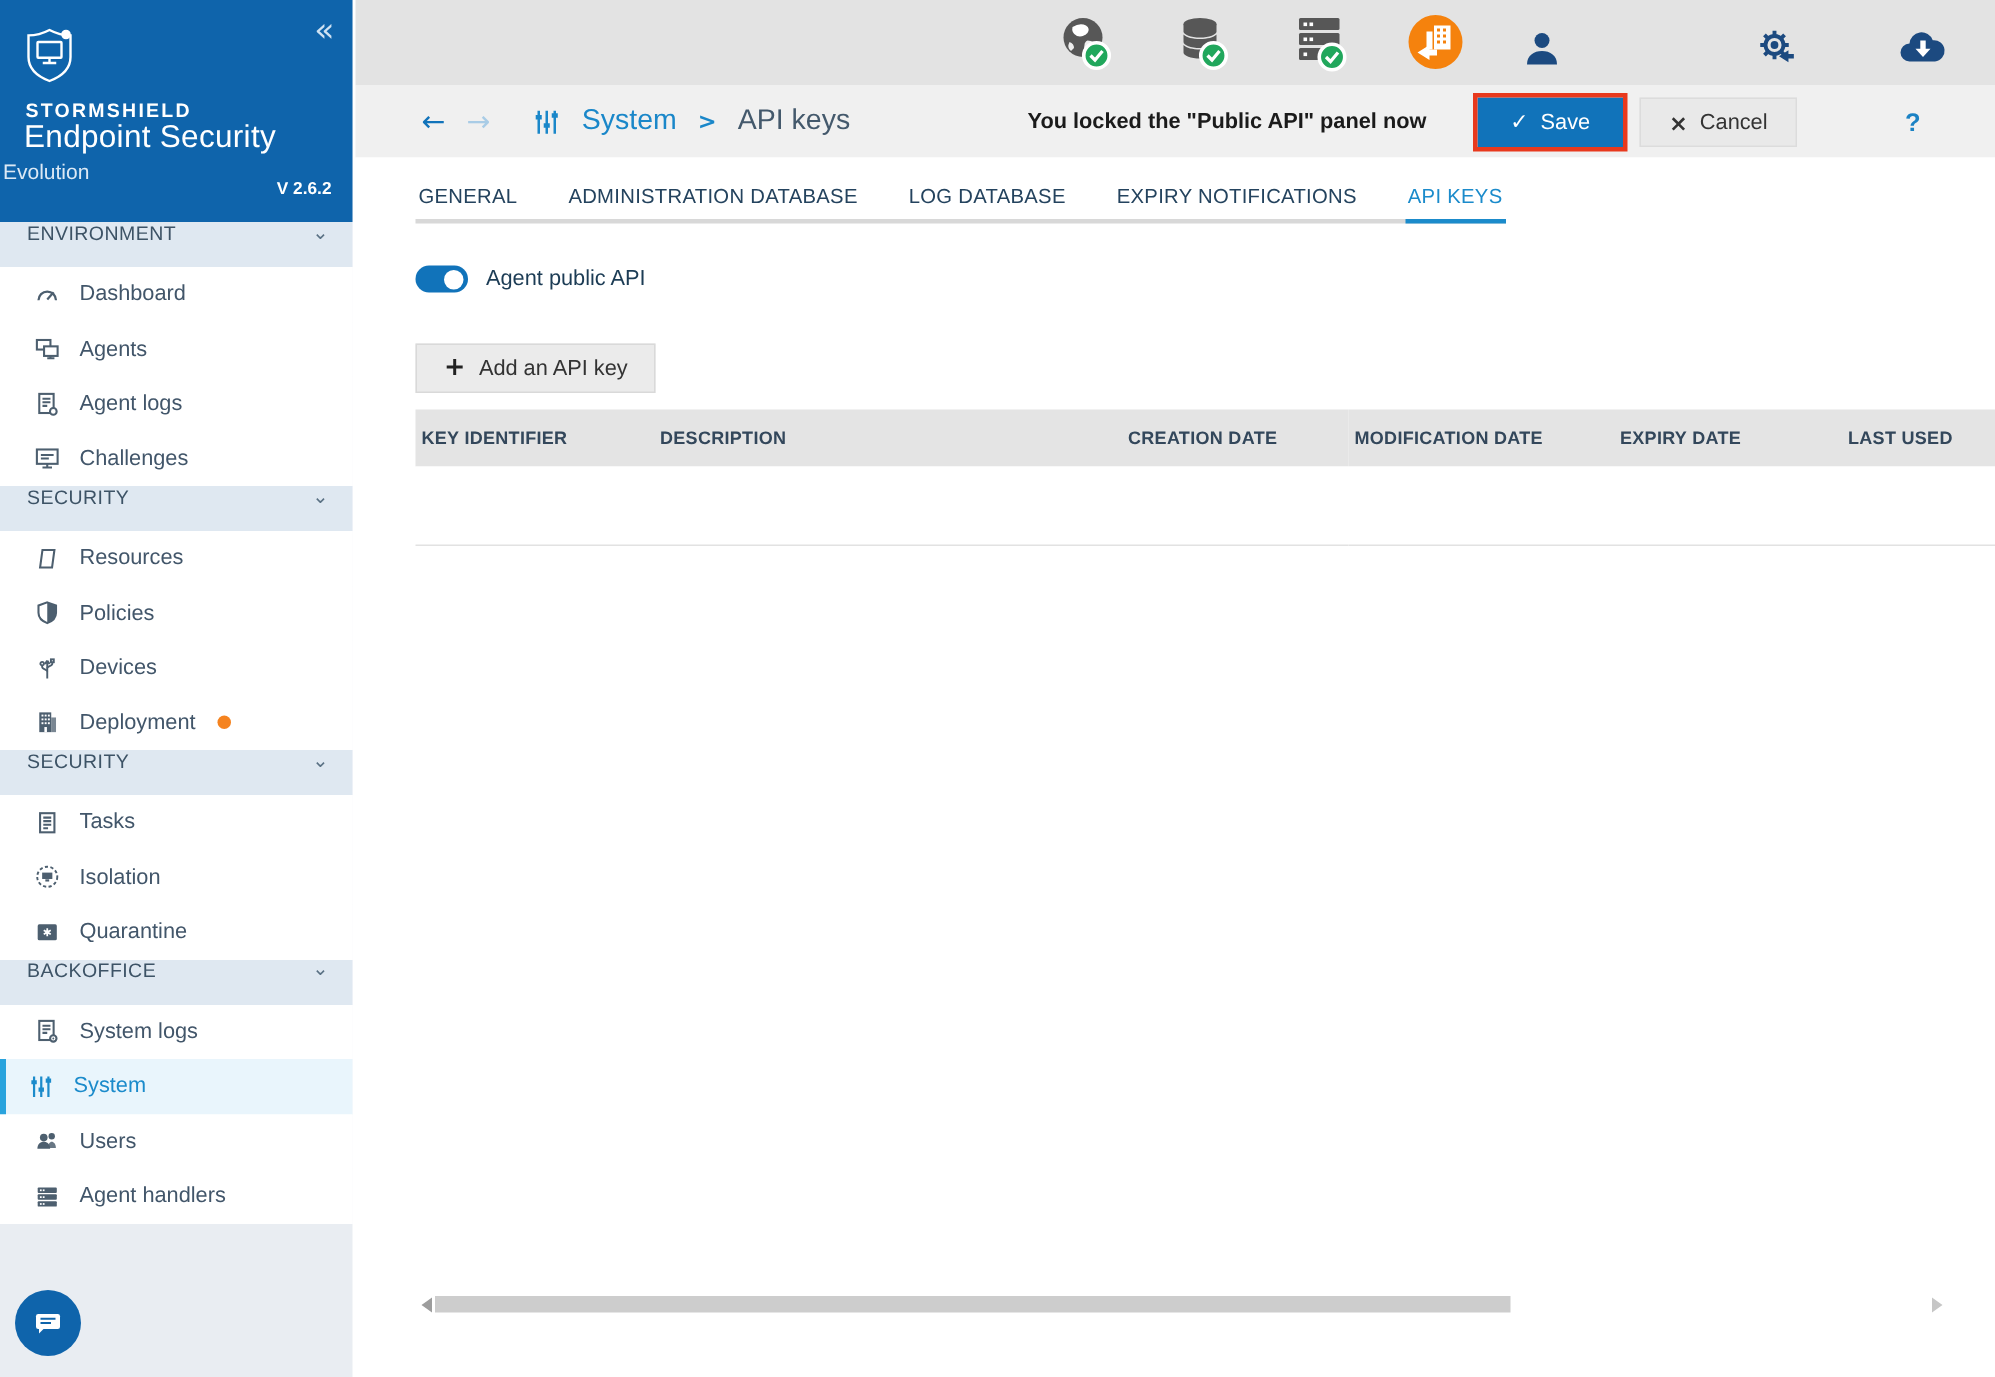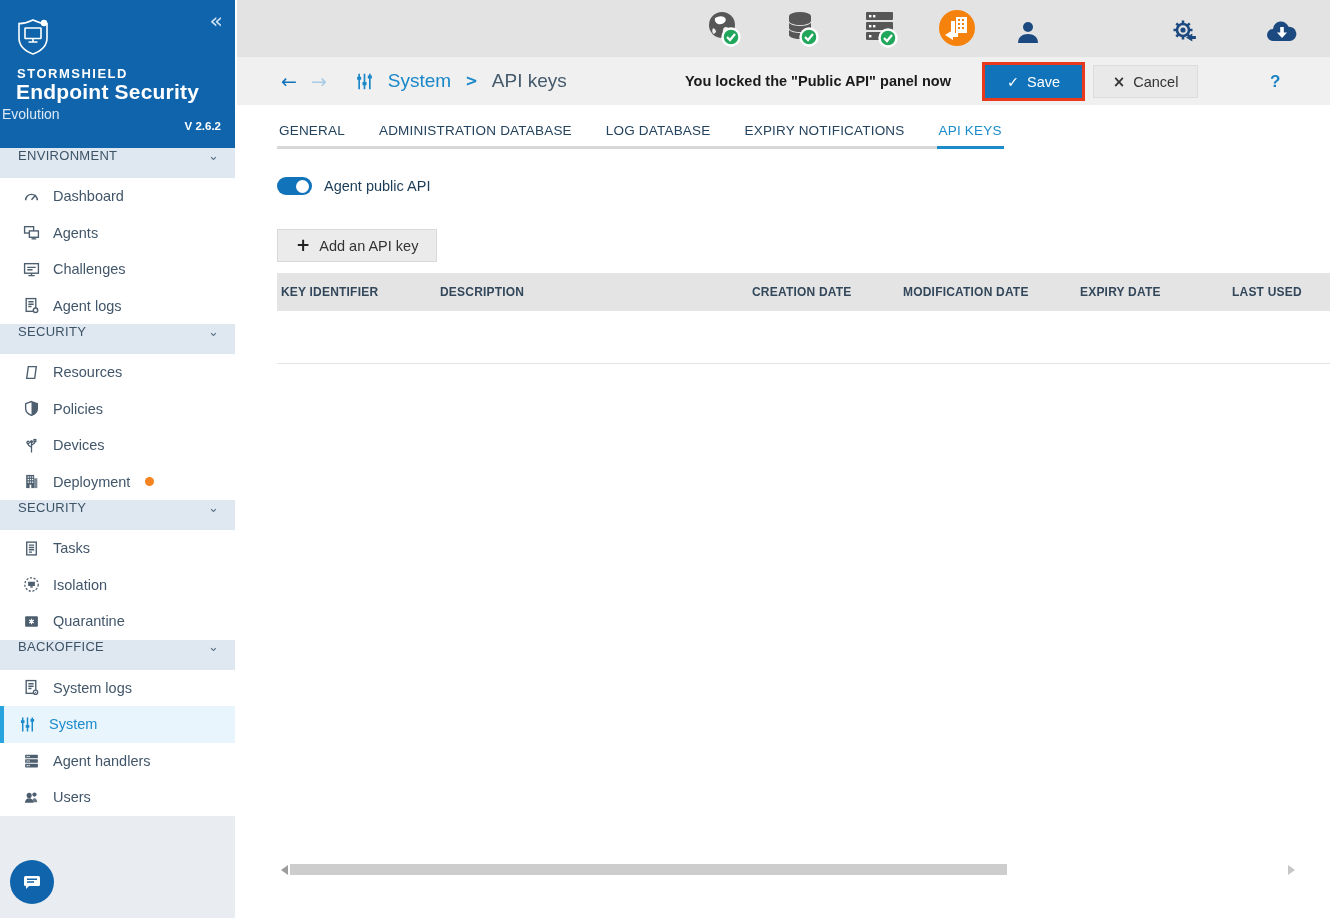--- a/index.html
+++ b/index.html
@@ -9,21 +9,21 @@
 
   .app { position:relative; width:1330px; height:918px; }
 
   
   .sidebar { position:absolute; left:0; top:0; width:235px; height:918px; background:#e9edf2; }
   .sb-header { position:relative; height:148px; background:#0f64ab; color:#fff; }
   .collapse-btn { position:absolute; top:10px; right:12px; background:none; border:none; color:#cfe2f2;
     font-size:22px; cursor:pointer; line-height:1; }
   .logo { position:absolute; top:18px; left:17px; width:34px; height:38px; }
   .brand { position:absolute; top:66px; left:17px; font-size:13px; font-weight:bold; letter-spacing:1.5px; }
-  .product { position:absolute; top:80px; left:16px; font-size:21px; font-weight:700; letter-spacing:.2px; }
+  .product { position:absolute; top:80px; left:16px; font-size:21px; font-weight:400; letter-spacing:.2px; }
   .edition { position:absolute; top:106px; left:2px; font-size:14px; font-weight:300; color:#dce9f5; }
   .version { position:absolute; top:120px; right:14px; font-size:11.5px; font-weight:bold; }
 
   .sb-nav { background:#fff; }
   .nav-section { display:flex; align-items:center; justify-content:space-between; height:30px;
     background:#dfe8f1; padding:0 16px 16px 18px; cursor:pointer; }
   .sec-label { font-size:13px; color:#3d5366; letter-spacing:.3px; }
   .sec-chev { font-size:13px; color:#5a7184; line-height:1; }
   .nav-item { display:flex; align-items:center; height:36.5px; padding-left:18px; gap:13px;
     color:#42566a; cursor:pointer; border-left:4px solid transparent; background:#fff; }
@@ -131,36 +131,36 @@
             <rect x="1.5" y="2.5" width="8.5" height="6"></rect>
               <rect x="6" y="6.5" width="8.5" height="6" fill="#fff"></rect>
             <path d="M10 12.5 v1.5 M8 14 h4.5"></path>
             </svg>
           </span>
         <span class="ni-label">Agents</span>
       </div>
       <div class="nav-item">
         <span class="ni-icon">
           <svg viewBox="0 0 16 16" fill="none" stroke="currentColor" stroke-width="1.3">
+            <rect x="3" y="1.5" width="9" height="12"></rect>
+              <path d="M5 4.5h5 M5 6.8h5 M5 9h3"></path>
+            <circle cx="11.8" cy="12.5" r="2.1" fill="#fff"></circle>
+            </svg>
+          </span>
+        <span class="ni-label">Agent logs</span>
+      </div>
+      <div class="nav-item">
+        <span class="ni-icon">
+          <svg viewBox="0 0 16 16" fill="none" stroke="currentColor" stroke-width="1.3">
             <rect x="1.5" y="2.5" width="13" height="9"></rect>
               <path d="M4 6h8 M4 8.2h5"></path>
             <path d="M8 11.5v2 M5 13.8h6"></path>
             </svg>
           </span>
         <span class="ni-label">Challenges</span>
-      </div>
-      <div class="nav-item">
-        <span class="ni-icon">
-          <svg viewBox="0 0 16 16" fill="none" stroke="currentColor" stroke-width="1.3">
-            <rect x="3" y="1.5" width="9" height="12"></rect>
-              <path d="M5 4.5h5 M5 6.8h5 M5 9h3"></path>
-            <circle cx="11.8" cy="12.5" r="2.1" fill="#fff"></circle>
-            </svg>
-          </span>
-        <span class="ni-label">Agent logs</span>
       </div>
 
       <div class="nav-section">
         <span class="sec-label">SECURITY</span>
         <span class="sec-chev glyph">⌄</span>
       </div>
       <div class="nav-item">
         <span class="ni-icon">
           <svg viewBox="0 0 16 16" fill="none" stroke="currentColor" stroke-width="1.3">
             <path d="M5 2.5 H12.5 L11 13.5 H3.5 Z"></path>
@@ -271,48 +271,48 @@
               </g>
             <g stroke-width="2.6">
                 <path d="M1.8 5.2h3.4 M6.3 9.8h3.4 M10.8 4.2h3.4"></path>
               </g>
             </svg>
           </span>
         <span class="ni-label">System</span>
       </div>
       <div class="nav-item">
         <span class="ni-icon">
+          <svg viewBox="0 0 16 16" fill="currentColor">
+            <circle cx="10.8" cy="5.2" r="2"></circle>
+              <path d="M8.6 12.5c0-2.4 1-3.8 2.2-3.8s2.6 1.4 2.6 3.8z" opacity=".85"></path>
+            <circle cx="5.8" cy="6" r="2.4"></circle>
+              <path d="M1.8 13c0-2.8 1.8-4.4 4-4.4s4 1.6 4 4.4z"></path>
+            </svg>
+          </span>
+        <span class="ni-label">Users</span>
+      </div>
+      <div class="nav-item">
+        <span class="ni-icon">
           <svg viewBox="0 0 16 16">
             <g fill="currentColor">
                 <rect x="2" y="2.5" width="12" height="3.4" rx=".6"></rect>
                 <rect x="2" y="6.8" width="12" height="3.4" rx=".6"></rect>
                 <rect x="2" y="11.1" width="12" height="3.4" rx=".6"></rect>
               </g>
             <g fill="#fff">
                 <rect x="3.4" y="3.7" width="1.1" height="1.1"></rect>
                 <rect x="3.4" y="8" width="1.1" height="1.1"></rect>
                 <rect x="3.4" y="12.3" width="1.1" height="1.1"></rect>
             <rect x="5.2" y="3.7" width="1.1" height="1.1"></rect>
                 <rect x="5.2" y="8" width="1.1" height="1.1"></rect>
                 <rect x="5.2" y="12.3" width="1.1" height="1.1"></rect>
               </g>
             </svg>
           </span>
         <span class="ni-label">Agent handlers</span>
-      </div>
-      <div class="nav-item">
-        <span class="ni-icon">
-          <svg viewBox="0 0 16 16" fill="currentColor">
-            <circle cx="10.8" cy="5.2" r="2"></circle>
-              <path d="M8.6 12.5c0-2.4 1-3.8 2.2-3.8s2.6 1.4 2.6 3.8z" opacity=".85"></path>
-            <circle cx="5.8" cy="6" r="2.4"></circle>
-              <path d="M1.8 13c0-2.8 1.8-4.4 4-4.4s4 1.6 4 4.4z"></path>
-            </svg>
-          </span>
-        <span class="ni-label">Users</span>
       </div>
     </nav>
 
     <button class="chat-btn">
       <span style="display:flex">
         <svg width="22" height="22" viewBox="0 0 22 22">
           <rect x="3" y="5" width="16" height="10" rx="1.5" fill="#fff"></rect>
           <path d="M5 14 L5 18 L9 14 Z" fill="#fff"></path>
           <g stroke="#0f64ab" stroke-width="1.4">
               <path d="M6 8.2h10 M6 11h7"></path>

